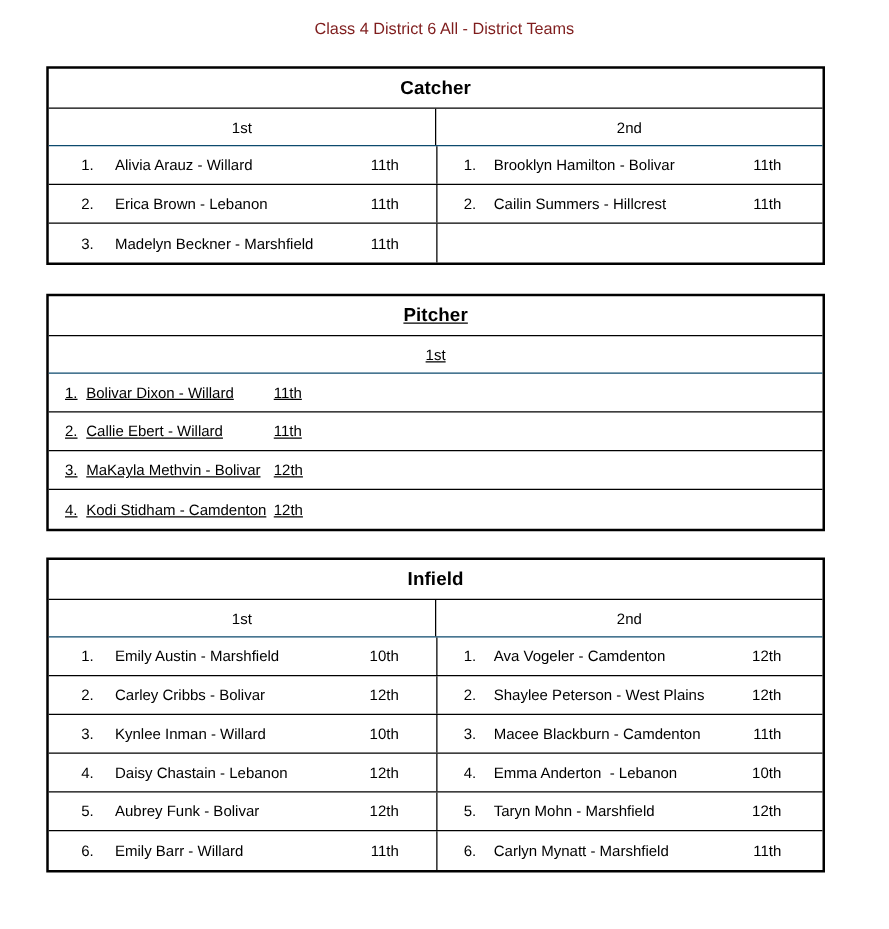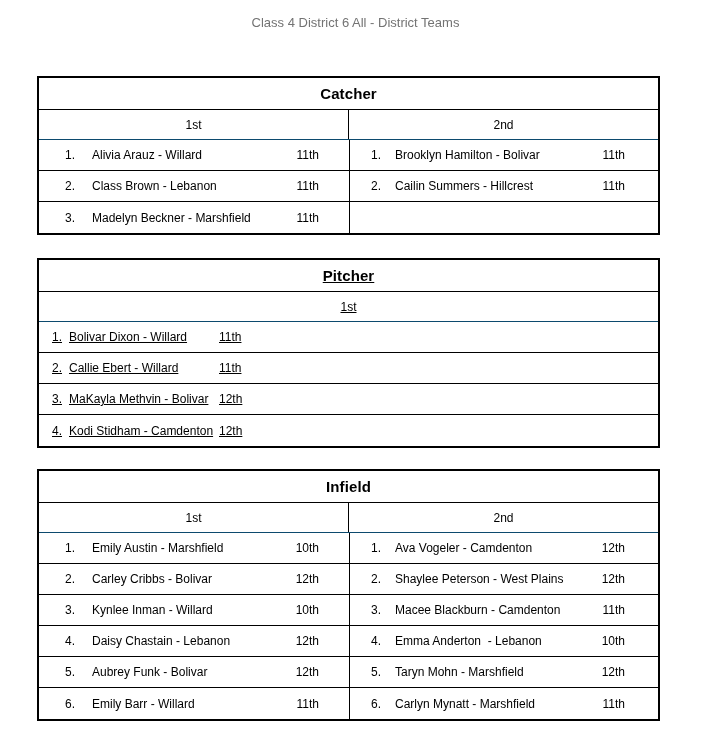--- a/index.html
+++ b/index.html
@@ -4,27 +4,27 @@
 <style>
   * { margin:0; padding:0; box-sizing:border-box; }
   html,body { background:#ffffff; }
   body {
     width:711px; height:743px;
     font-family:"Liberation Sans", sans-serif;
     color:#000000; overflow:hidden;
   }
   .title {
     padding-top:16px; text-align:center;
-    font-size:13px; line-height:14px; color:#737373;
+    font-size:13px; line-height:14px; color:#7f1d1d;
   }
   .tbl {
     width:623px; margin-left:37px;
     border:2px solid #000; background:#fff;
   }
-  .t0 { margin-top:46px; }
+  .t0 { margin-top:23px; }
   .t1 { margin-top:23px;text-decoration:underline; }
   .t2 { margin-top:21px; }
   .th {
     height:32px; display:flex; align-items:center; justify-content:center;
     font-size:15px; font-weight:700; border-bottom:1px solid #000;
     letter-spacing:0.1px;
   }
   .sub { display:flex; height:30px; border-bottom:1px solid #0c4a6e; }
   .sc {
     flex:1; display:flex; align-items:center; justify-content:center;
@@ -70,21 +70,21 @@
       </div>
       <div class="td c2">
         <span class="num">1.</span>
         <span class="nm">Brooklyn Hamilton - Bolivar</span>
         <span class="gr">11th</span>
       </div>
     </div>
     <div class="tr">
       <div class="td l c1">
         <span class="num">2.</span>
-        <span class="nm">Class Brown - Lebanon</span>
+        <span class="nm">Erica Brown - Lebanon</span>
         <span class="gr">11th</span>
       </div>
       <div class="td c2">
         <span class="num">2.</span>
         <span class="nm">Cailin Summers - Hillcrest</span>
         <span class="gr">11th</span>
       </div>
     </div>
     <div class="tr">
       <div class="td l c1">

